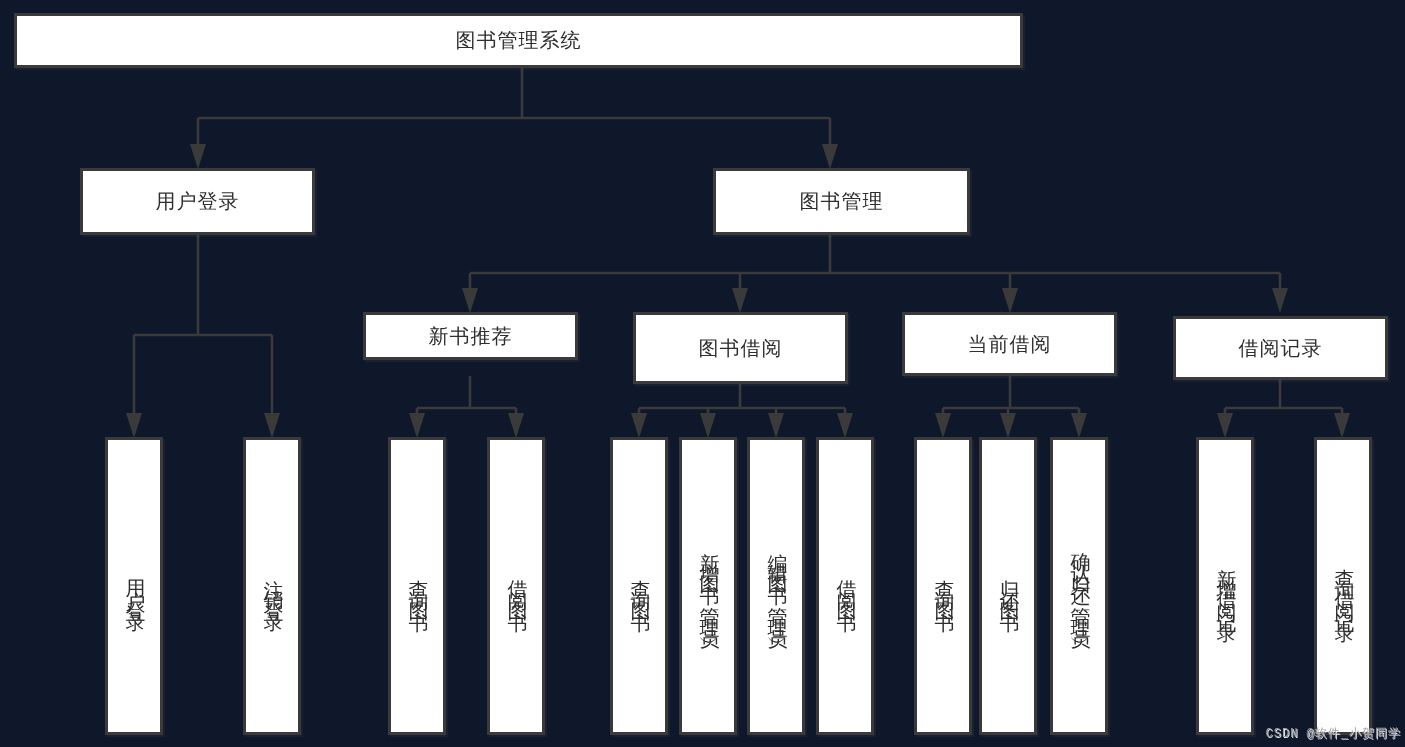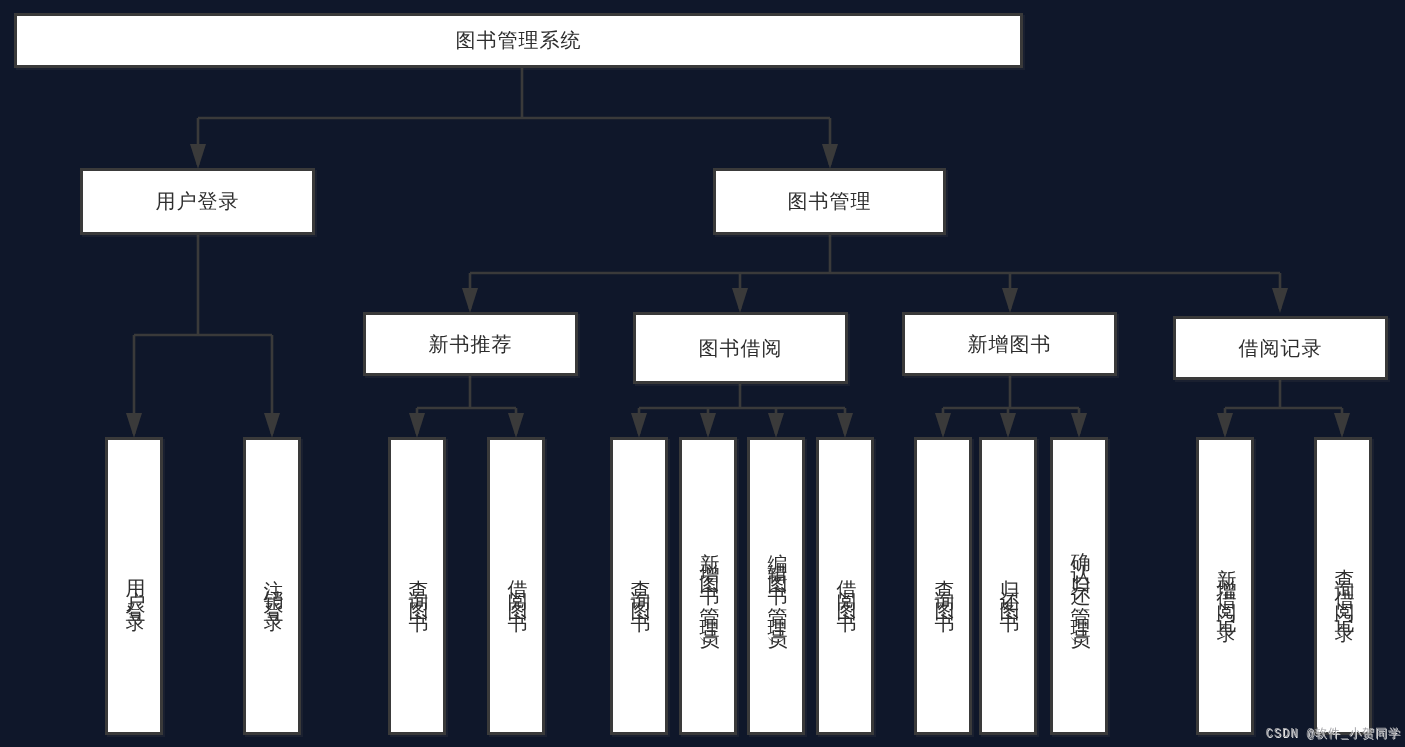--- a/index.html
+++ b/index.html
@@ -78,32 +78,32 @@
     </g>
   </svg>
 
   <div class="node" style="left:14px;top:13px;width:1009px;height:55px">
     <span>图书管理系统</span>
   </div>
 
   <div class="node" style="left:80px;top:168px;width:235px;height:67px">
     <span>用户登录</span>
   </div>
-  <div class="node" style="left:713px;top:168px;width:233px;height:67px">
+  <div class="node" style="left:713px;top:168px;width:257px;height:67px">
     <span>图书管理</span>
   </div>
 
-  <div class="node" style="left:363px;top:312px;width:215px;height:64px">
+  <div class="node" style="left:363px;top:312px;width:215px;height:48px">
     <span>新书推荐</span>
   </div>
   <div class="node" style="left:633px;top:312px;width:215px;height:72px">
     <span>图书借阅</span>
   </div>
   <div class="node" style="left:902px;top:312px;width:215px;height:64px">
-    <span>新增图书</span>
+    <span>当前借阅</span>
   </div>
   <div class="node" style="left:1173px;top:316px;width:215px;height:64px">
     <span>借阅记录</span>
   </div>
 
   <div class="node leaf" style="left:105px;top:437px;width:58px;height:298px">
     <span class="vtext">用户登录</span>
   </div>
   <div class="node leaf" style="left:243px;top:437px;width:58px;height:298px">
     <span class="vtext">注销登录</span>

